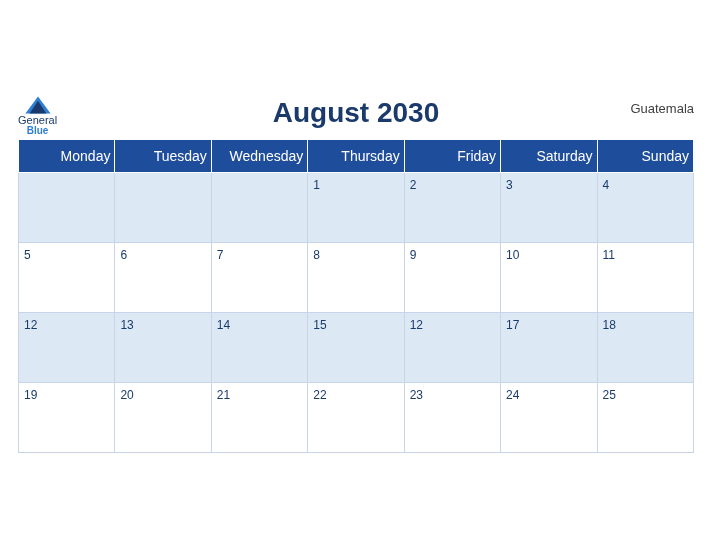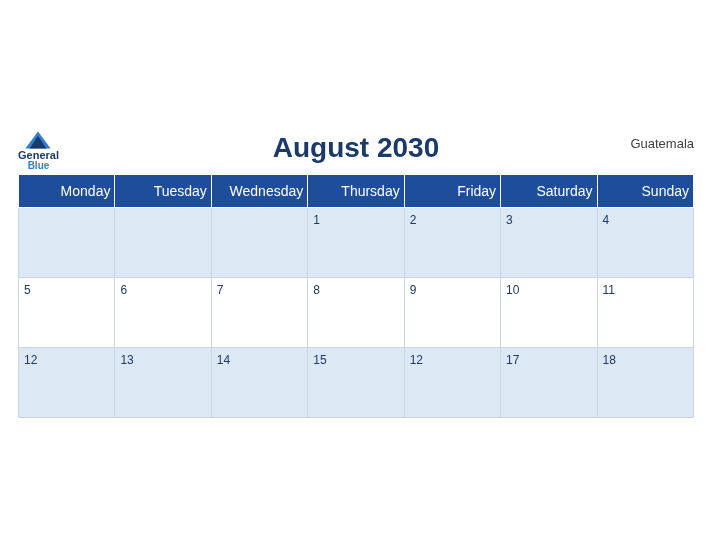--- a/index.html
+++ b/index.html
@@ -42,21 +42,21 @@
       position: absolute;
       left: 0;
       top: 6px;
       display: flex;
       flex-direction: column;
       align-items: center;
     }
     .logo-text-general {
       font-size: 11px;
       color: #1a3a6b;
-      font-weight: bold;
+      font-weight: normal;
       line-height: 1;
     }
     .logo-text-blue {
       font-size: 10px;
       color: #2e7fd4;
       font-weight: bold;
       line-height: 1;
     }
     .logo-icon {
       width: 28px;
@@ -150,15 +150,24 @@
         </tr>
         <tr>
           <td><span class="day-num">12</span></td>
           <td><span class="day-num">13</span></td>
           <td><span class="day-num">14</span></td>
           <td><span class="day-num">15</span></td>
           <td><span class="day-num">12</span></td>
           <td><span class="day-num">17</span></td>
           <td><span class="day-num">18</span></td>
         </tr>
+        <tr>
+          <td><span class="day-num">19</span></td>
+          <td><span class="day-num">20</span></td>
+          <td><span class="day-num">21</span></td>
+          <td><span class="day-num">22</span></td>
+          <td><span class="day-num">23</span></td>
+          <td><span class="day-num">24</span></td>
+          <td><span class="day-num">25</span></td>
+        </tr>
       </tbody>
   </table>
 </div>
 
 </body></html>

